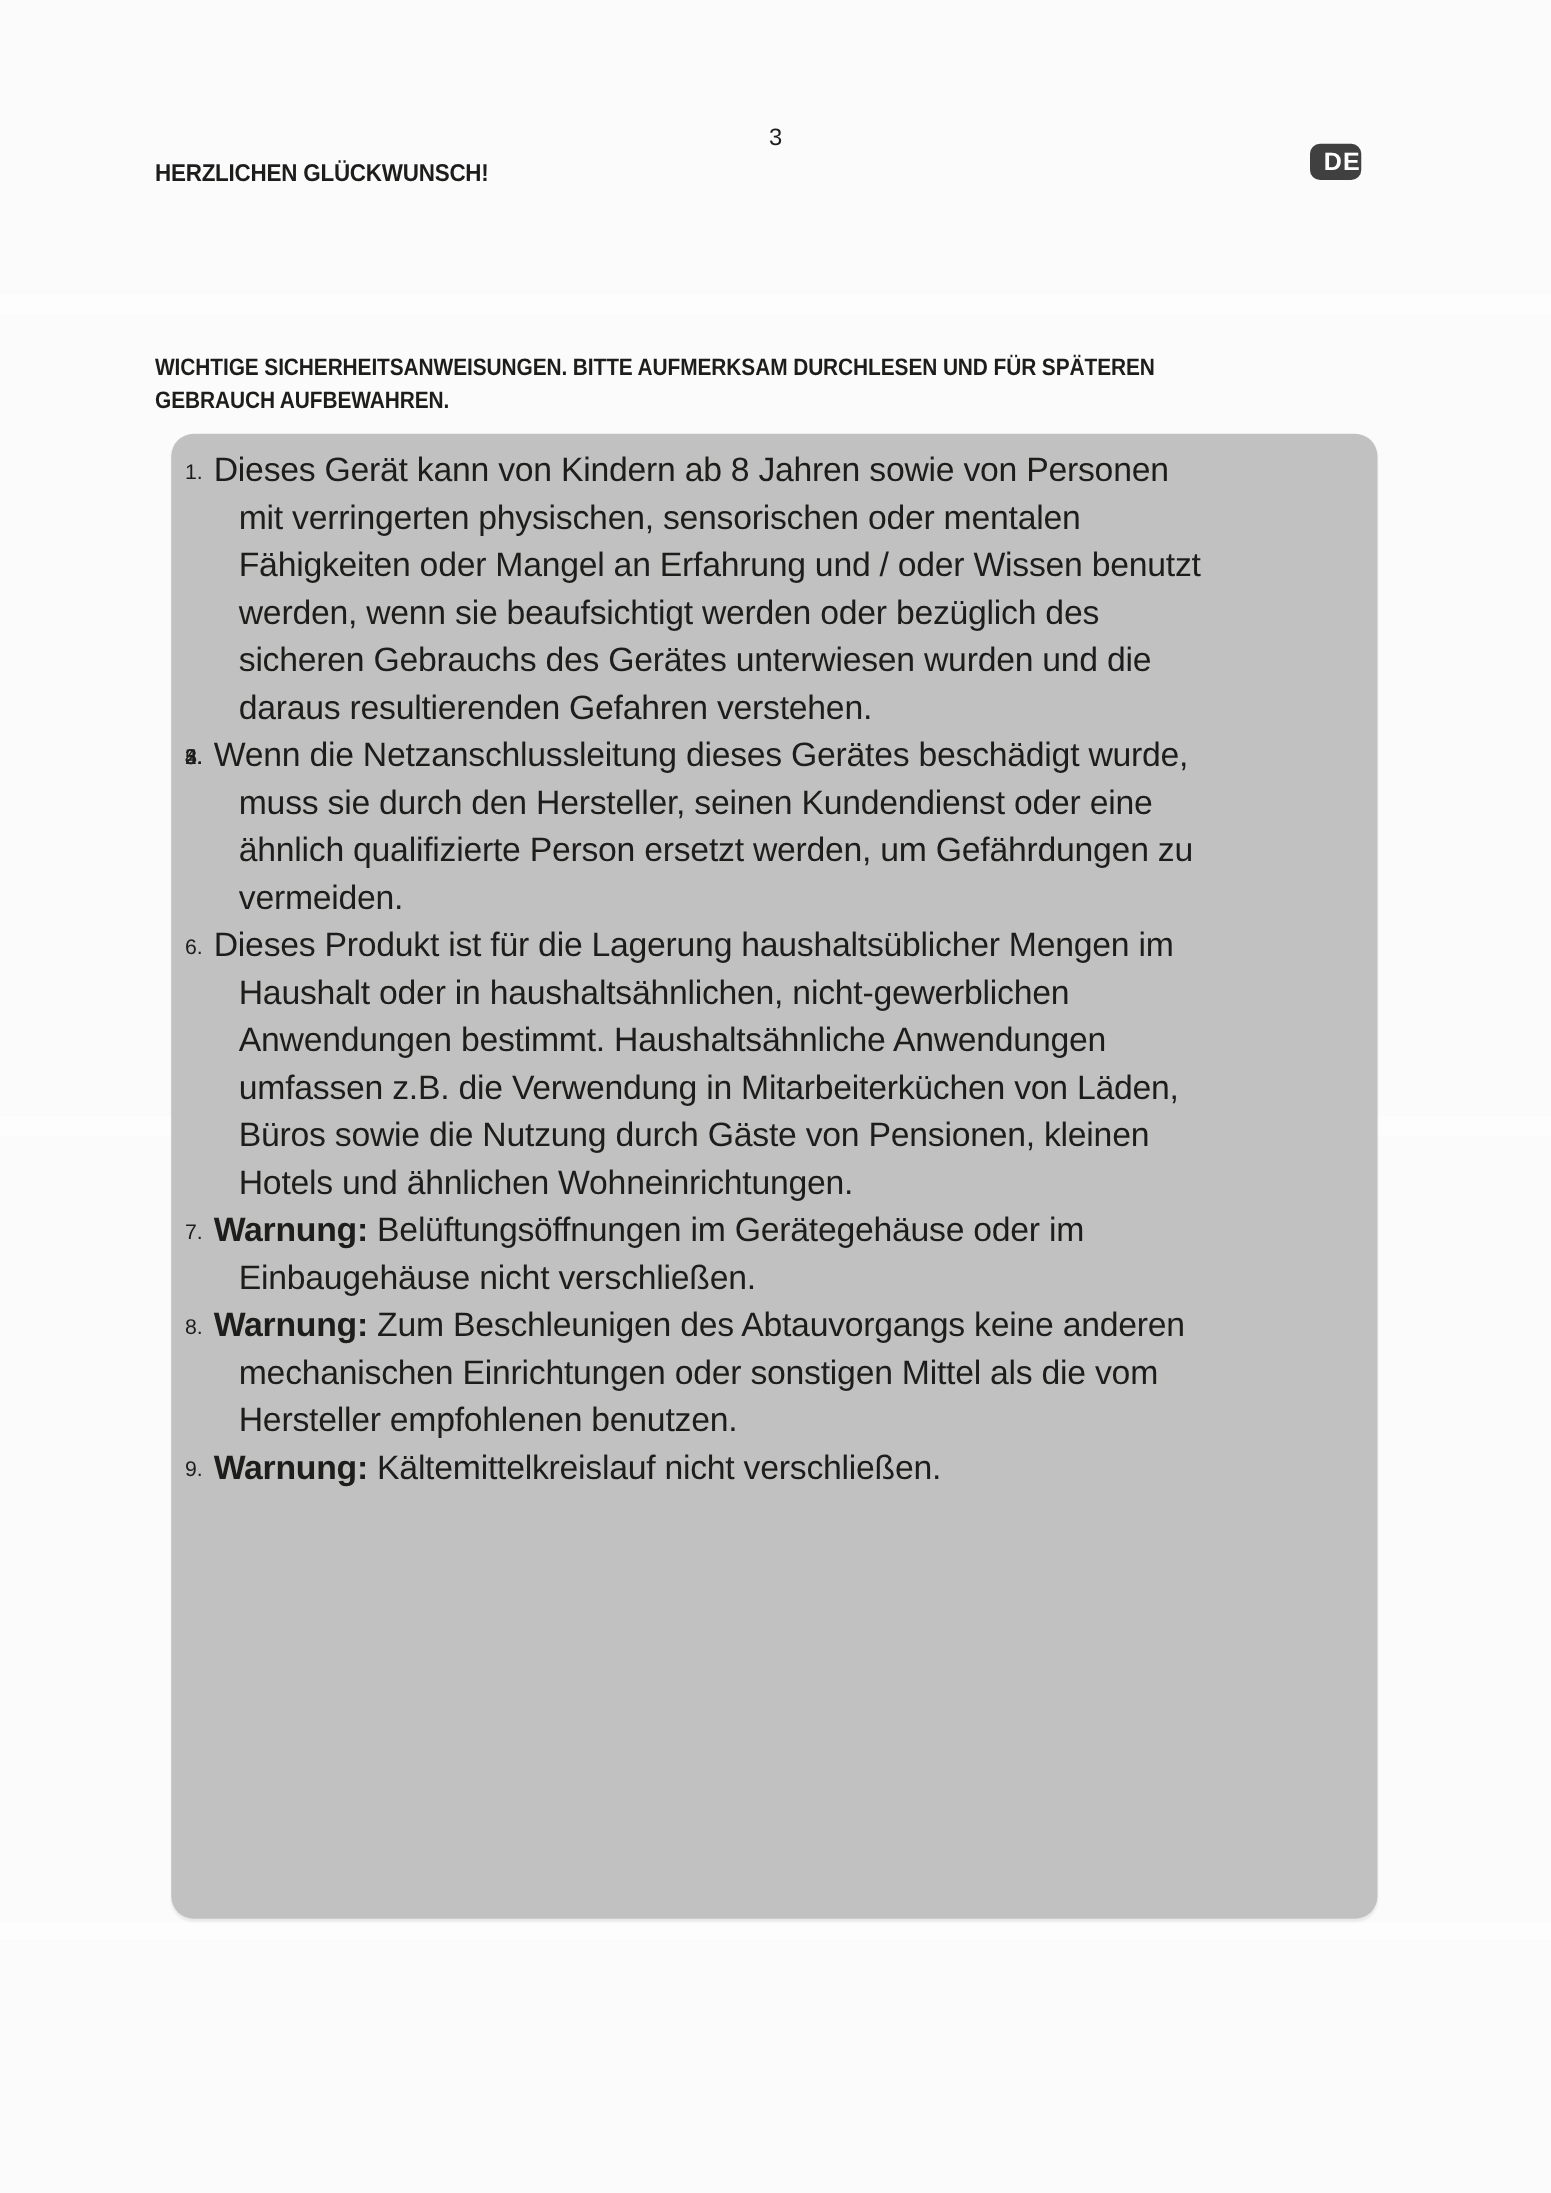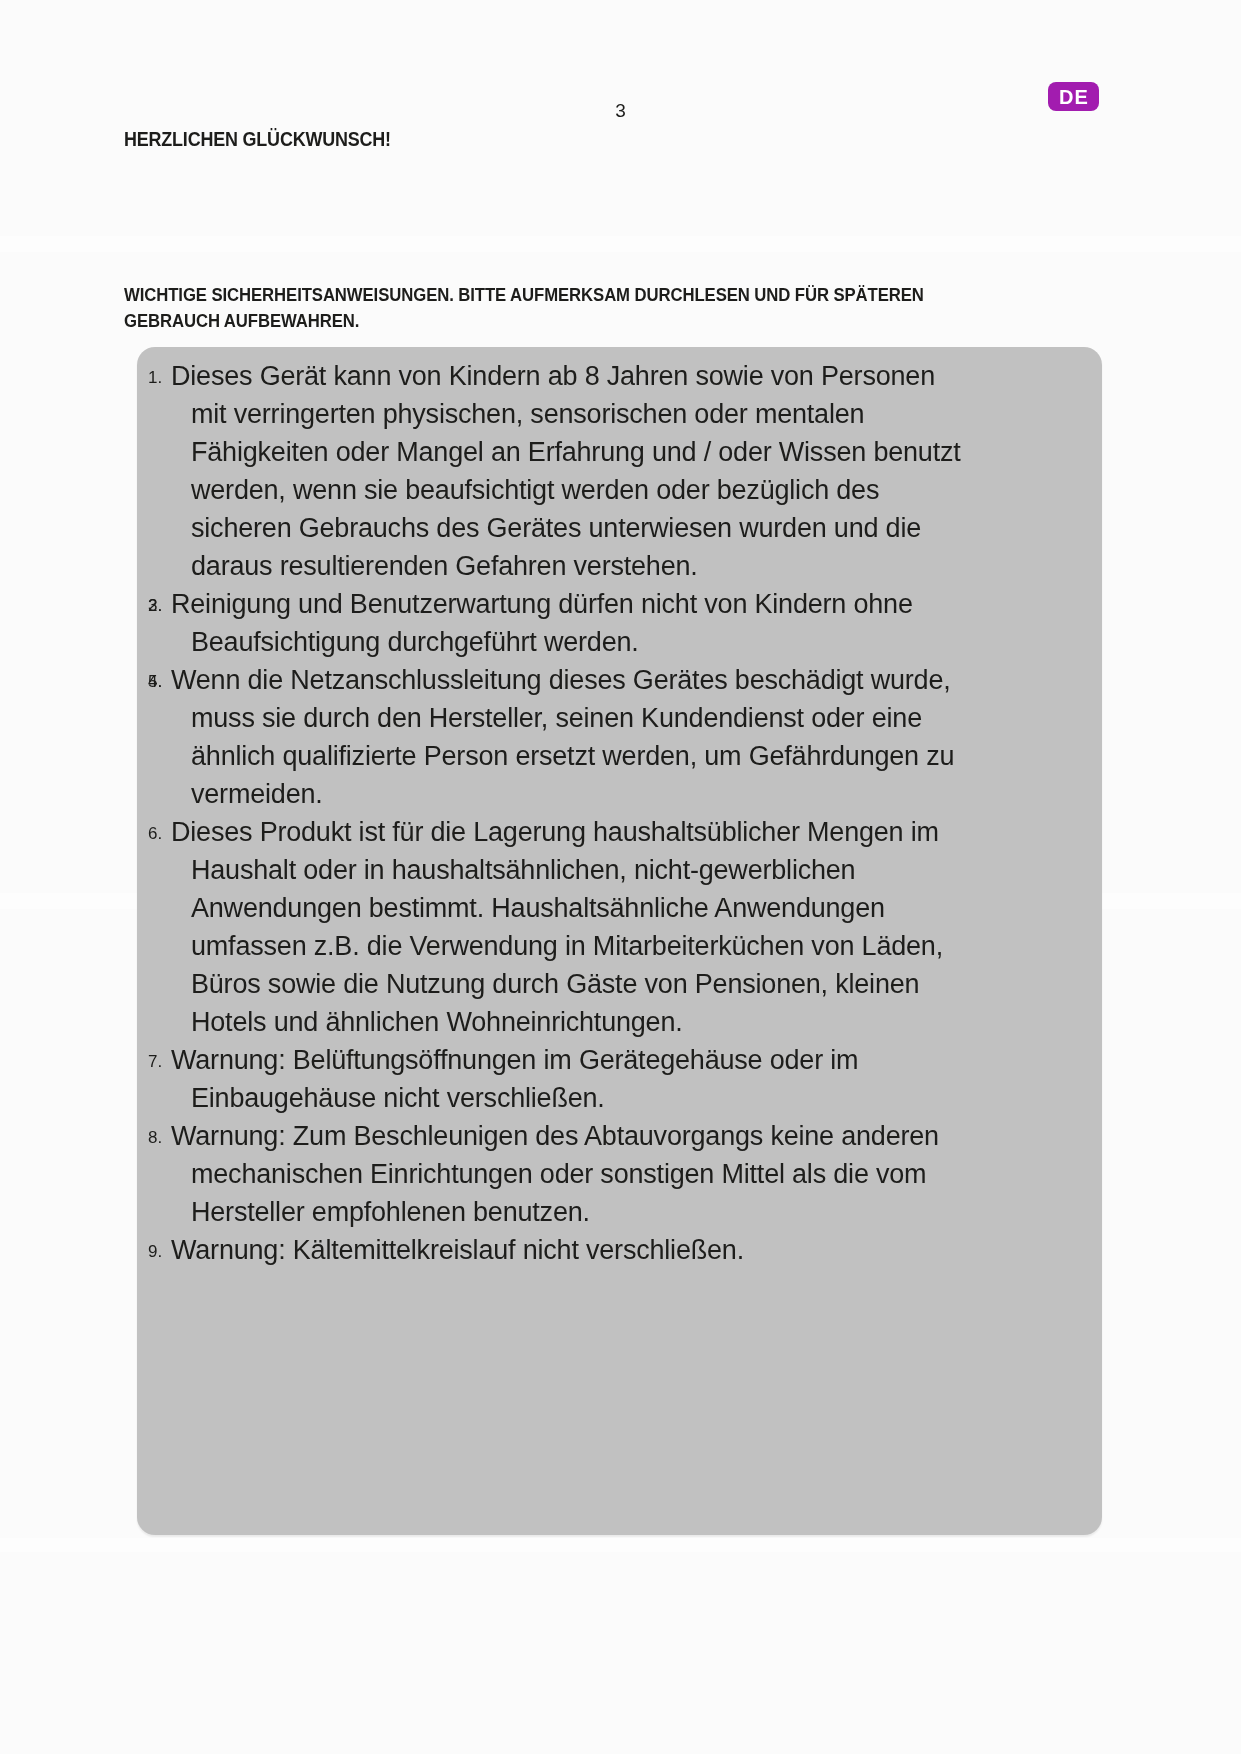--- a/index.html
+++ b/index.html
@@ -29,29 +29,29 @@
     position: absolute;
     top: 100px;
     left: 0;
     width: 100%;
     text-align: center;
     font-size: 19px;
   }
 
   .lang-badge {
     position: absolute;
-    top: 82px;
+    top: 115px;
     left: 1048px;
-    background: #a21caf;
+    background: #404040;
     color: #ffffff;
     font-weight: bold;
     font-size: 20px;
     line-height: 20px;
     letter-spacing: 1px;
-    padding: 5px 10px 4px 11px;
+    padding: 5px 0 4px 11px;
     border-radius: 8px;
   }
 
   .header {
     position: absolute;
     left: 124px;
     top: 128px;
     width: 860px;
   }
   .h-title {
@@ -105,21 +105,21 @@
   }
   .item .num {
     position: absolute;
     left: 7px;
     top: 2px;
     font-size: 17px;
     line-height: 38px;
     text-indent: 0;
     letter-spacing: 0;
   }
-  .item .warn { font-weight: normal; }
+  .item .warn { font-weight: bold; }
 </style>
 </head>
 <body>
 
 <div>
 
   <div class="band b1"></div>
   <div class="band b2"></div>
   <div class="band b3"></div>
 
@@ -129,21 +129,21 @@
 
   <div class="header">
     <div class="h-title">HERZLICHEN GLÜCKWUNSCH!</div>
   </div>
 
   <div class="safety-heading">WICHTIGE SICHERHEITSANWEISUNGEN. BITTE AUFMERKSAM DURCHLESEN UND FÜR SPÄTEREN GEBRAUCH AUFBEWAHREN.</div>
 
   <div class="safety-box">
     <div class="item"><span class="num">1.</span><span class="warn"></span><span class="txt">Dieses Gerät kann von Kindern ab 8 Jahren sowie von Personen mit verringerten physischen, sensorischen oder mentalen Fähigkeiten oder Mangel an Erfahrung und / oder Wissen benutzt werden, wenn sie beaufsichtigt werden oder bezüglich des sicheren Gebrauchs des Gerätes unterwiesen wurden und die daraus resultierenden Gefahren verstehen.</span></div>
     <div class="item"><span class="num">2.</span><span class="warn"></span></div>
-    <div class="item"><span class="num">3.</span><span class="warn"></span><span class="txt">Reinigung und Benutzerwartung dürfen nicht von Kindern ohne Beaufsichtigung durchgeführt werden.</span></div>
+    <div class="item"><span class="num">3.</span><span class="warn"></span></div>
     <div class="item"><span class="num">4.</span><span class="warn"></span></div>
     <div class="item"><span class="num">5.</span><span class="warn"></span><span class="txt">Wenn die Netzanschlussleitung dieses Gerätes beschädigt wurde, muss sie durch den Hersteller, seinen Kundendienst oder eine ähnlich qualifizierte Person ersetzt werden, um Gefährdungen zu vermeiden.</span></div>
     <div class="item"><span class="num">6.</span><span class="warn"></span><span class="txt">Dieses Produkt ist für die Lagerung haushaltsüblicher Mengen im Haushalt oder in haushaltsähnlichen, nicht-gewerblichen Anwendungen bestimmt. Haushaltsähnliche Anwendungen umfassen z.B. die Verwendung in Mitarbeiterküchen von Läden, Büros sowie die Nutzung durch Gäste von Pensionen, kleinen Hotels und ähnlichen Wohneinrichtungen.</span></div>
     <div class="item"><span class="num">7.</span><span class="warn">Warnung:</span><span class="txt"> Belüftungsöffnungen im Gerätegehäuse oder im Einbaugehäuse nicht verschließen.</span></div>
     <div class="item"><span class="num">8.</span><span class="warn">Warnung:</span><span class="txt"> Zum Beschleunigen des Abtauvorgangs keine anderen mechanischen Einrichtungen oder sonstigen Mittel als die vom Hersteller empfohlenen benutzen.</span></div>
     <div class="item"><span class="num">9.</span><span class="warn">Warnung:</span><span class="txt"> Kältemittelkreislauf nicht verschließen.</span></div>
   </div>
 
 </div>
 

